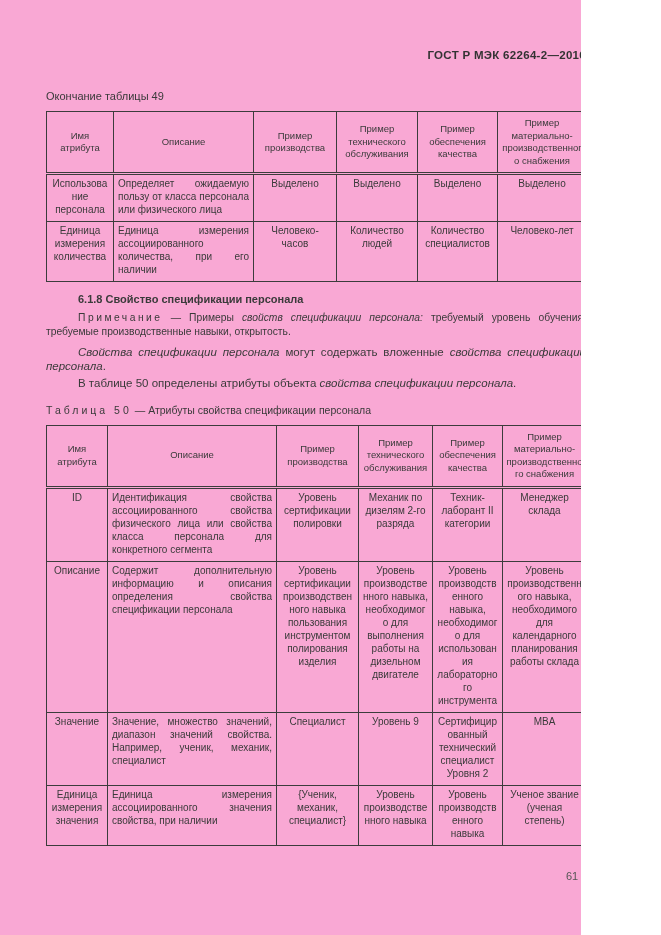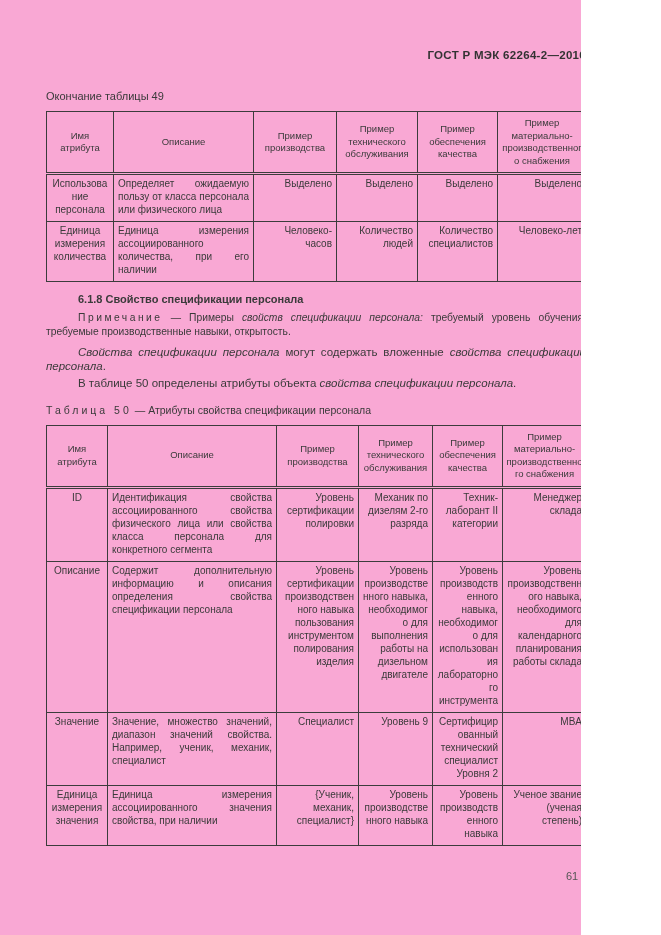--- a/index.html
+++ b/index.html
@@ -55,21 +55,21 @@
     border-bottom: 3px double #3c3c3c;
   }
   td {
     font-size: 10px;
     line-height: 1.3;
     vertical-align: top;
     padding: 2px 4px 5px 4px;
   }
   td.name { text-align: center; }
   td.desc { text-align: justify; }
-  td.ex   { text-align: right; }
+  td.ex   { text-align: center; }
   .heading {
     margin-top: 11px;
     font-weight: bold;
     font-size: 11px;
     text-indent: 32px;
   }
   .para {
     margin: 2px 0 0 0;
     font-size: 11.5px;
     line-height: 1.27;

